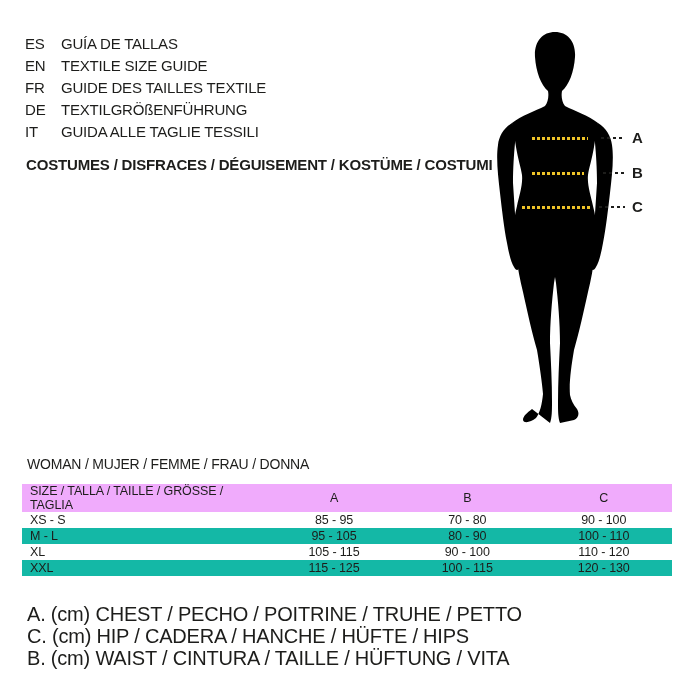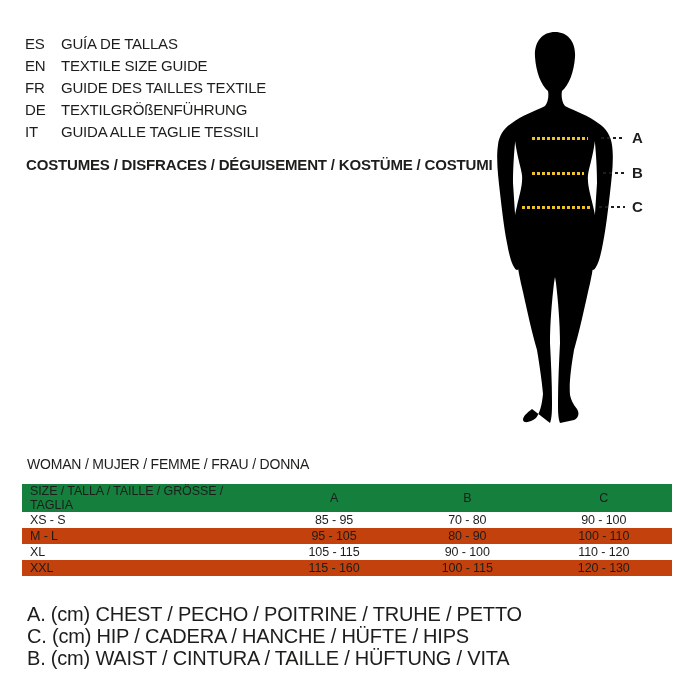--- a/index.html
+++ b/index.html
@@ -24,26 +24,26 @@
   .dash-black{position:absolute;height:2px;
     background:repeating-linear-gradient(90deg,#1d1d1b 0 3px,rgba(255,255,255,0) 3px 6px);}
   .marker-label{position:absolute;font-size:15px;font-weight:700;}
   
   .table-title{position:absolute;left:27px;top:456px;font-size:14px;font-weight:500;letter-spacing:-0.2px;}
   .size-table{
     position:absolute;left:22px;top:484px;width:650px;border-collapse:collapse;
     table-layout:fixed;font-size:12.5px;letter-spacing:-0.1px;
   }
   .size-table th{
-    background:#15803d;font-weight:500;height:18px;padding:0;
+    background:#f0abfc;font-weight:500;height:18px;padding:0;
   }
   .size-table th.lbl{text-align:left;padding-left:8px;}
   .size-table td{height:16px;padding:0;text-align:center;font-weight:400;}
   .size-table td.lbl{text-align:left;padding-left:8px;}
-  .size-table tr.alt{background:#c2410c;}
+  .size-table tr.alt{background:#14b8a6;}
   .size-table th.val{text-align:center;}
   
   .legend{position:absolute;left:27px;top:603px;}
   .legend-line{height:22px;line-height:22px;font-size:20px;font-weight:400;letter-spacing:-0.2px;}
 </style>
 </head>
 <body>
 
 <div class="lang-list">
   <div class="lang-row">
@@ -180,21 +180,21 @@
     <td>100 - 110</td>
   </tr>
   <tr>
     <td class="lbl">XL</td>
     <td>105 - 115</td>
     <td>90 - 100</td>
     <td>110 - 120</td>
   </tr>
   <tr class="alt">
     <td class="lbl">XXL</td>
-    <td>115 - 160</td>
+    <td>115 - 125</td>
     <td>100 - 115</td>
     <td>120 - 130</td>
   </tr>
 </tbody>
   </table>
 
 <div class="legend">
   <div class="legend-line">A. (cm) CHEST / PECHO / POITRINE / TRUHE / PETTO</div>
   <div class="legend-line">C. (cm) HIP / CADERA / HANCHE / HÜFTE / HIPS</div>
   <div class="legend-line">B. (cm) WAIST / CINTURA / TAILLE / HÜFTUNG / VITA</div>

